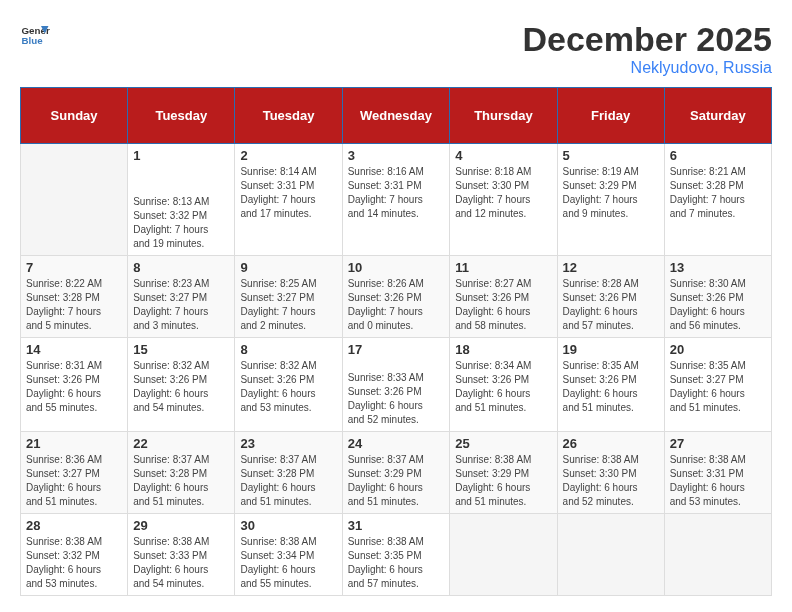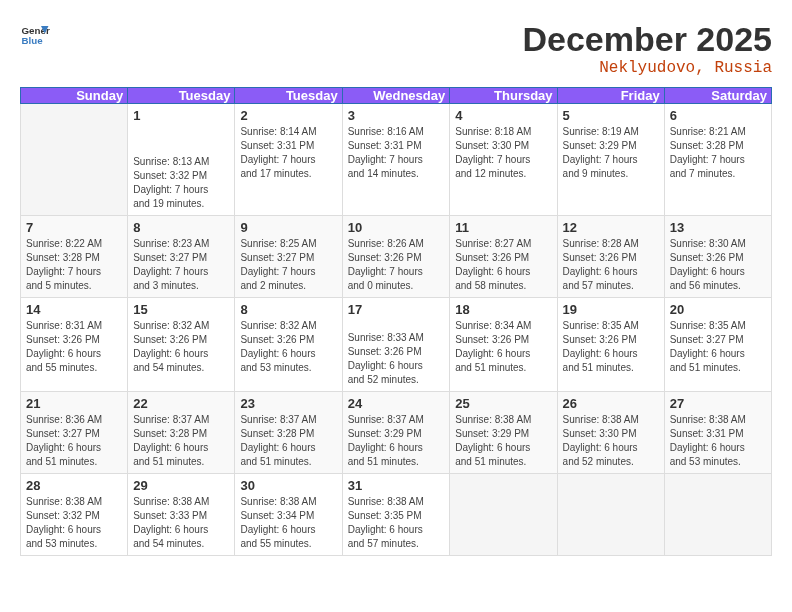--- a/index.html
+++ b/index.html
@@ -28,35 +28,34 @@
     .title-block {
       text-align: right;
     }
     .month-title {
       font-size: 34px;
       font-weight: bold;
       color: #333;
     }
     .subtitle {
       font-size: 16px;
-      color: #c2410c;
-      font-family: Liberation Mono, monospace;
+      color: #3b82f6;
     }
     .calendar {
       width: 100%;
       border-collapse: collapse;
       border: 1px solid #ccc;
     }
     .calendar th {
-      background-color: #8b5cf6;
+      background-color: #b91c1c;
       color: #fff;
       font-size: 13px;
       font-weight: bold;
-      padding: 0 4px;
-      text-align: right;
+      padding: 20px 4px;
+      text-align: center;
       border: 1px solid #2a6cb1;
     }
     .calendar td {
       vertical-align: top;
       padding: 4px 5px;
       border: 1px solid #ddd;
       font-size: 10.5px;
       color: #333;
       width: 108px;
       min-height: 80px;

